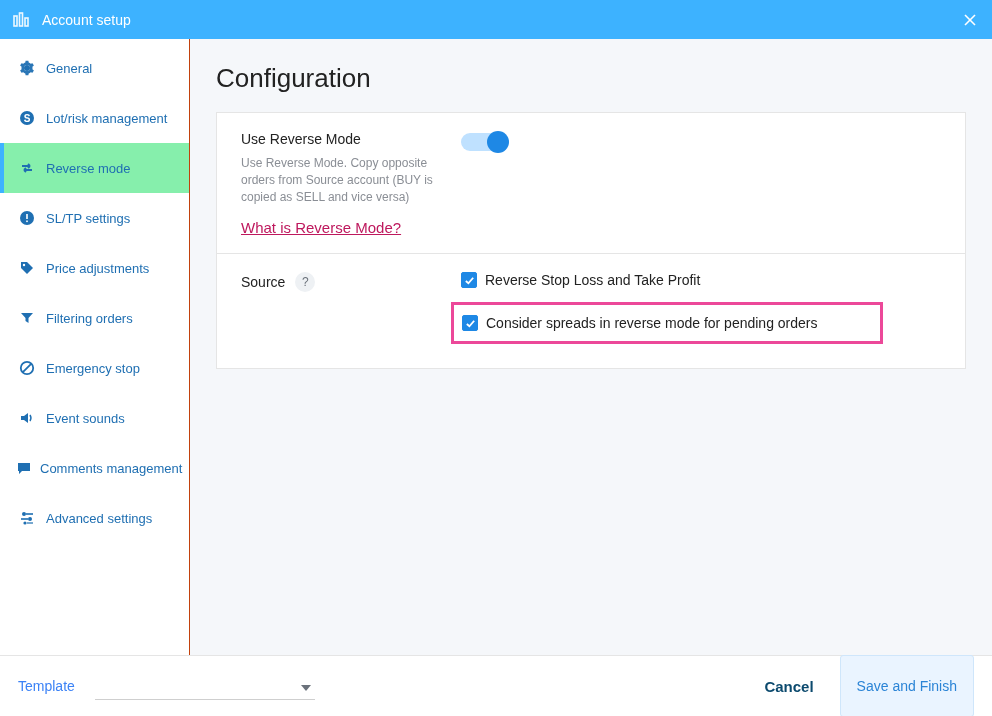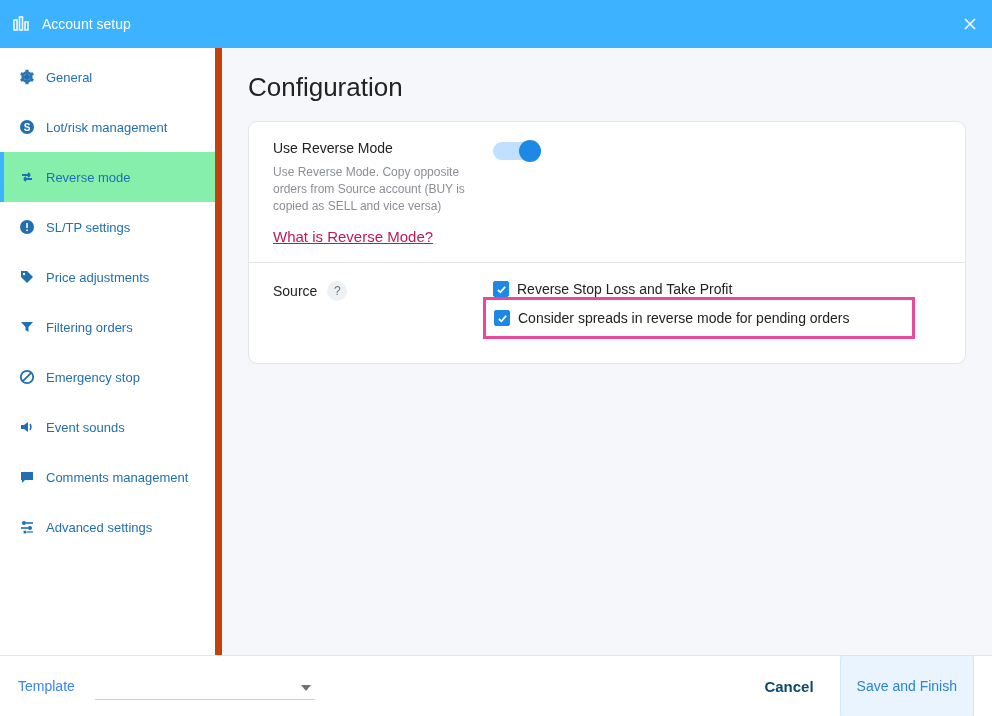--- a/index.html
+++ b/index.html
@@ -12,21 +12,21 @@
       width: 992px;
       height: 716px;
       background: #ffffff;
       display: flex;
       flex-direction: column;
       overflow: hidden;
     }
 
     
     .titlebar {
-      height: 48px;
+      height: 39px;
       background: #3db2ff;
       color: #ffffff;
       display: flex;
       align-items: center;
       padding: 0 10px;
       font-size: 14px;
     }
     .titlebar .tb-icon {
       width: 22px;
       height: 22px;
@@ -53,23 +53,23 @@
     .main {
       flex: 1 1 auto;
       display: flex;
       min-height: 0;
       border-bottom: 1px solid #e5e5e5;
       background: #f5f7fa;
     }
 
     
     .sidebar {
-      width: 222px;
+      width: 190px;
       background: #ffffff;
-      border-right: 7px solid #c2410c;
+      border-right: 1px solid #c2410c;
       display: flex;
       flex-direction: column;
       padding-top: 4px;
     }
     .nav-item {
       display: flex;
       align-items: center;
       height: 50px;
       padding: 0 12px;
       color: #1f6fb2;
@@ -105,21 +105,21 @@
     }
     .content h1 {
       font-size: 26px;
       font-weight: 400;
       color: #222;
       margin-bottom: 18px;
     }
     .card {
       background: #ffffff;
       border: 1px solid #e5e5e5;
-      border-radius: 9px;
+      border-radius: 0;
     }
     .card-section1 {
       padding: 18px 24px 16px 24px;
       display: flex;
       align-items: flex-start;
     }
     .sec1-left {
       flex: 0 0 220px;
       padding-right: 16px;
     }
@@ -188,20 +188,21 @@
       margin-left: 10px;
       cursor: pointer;
     }
     .sec2-body { flex: 1 1 auto; }
 
     .chk-row {
       display: flex;
       align-items: center;
       font-size: 14px;
       color: #222;
+      margin-bottom: 14px;
     }
     .chk-row.highlight {
       border: 3px solid #ec4899;
       padding: 10px 8px;
       margin-left: -10px;
       margin-bottom: 0;
       width: 432px;
     }
     .chk {
       width: 16px;

